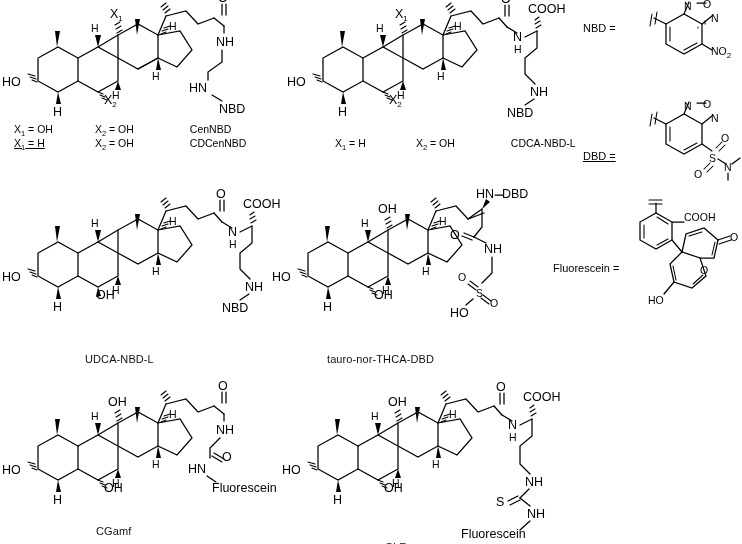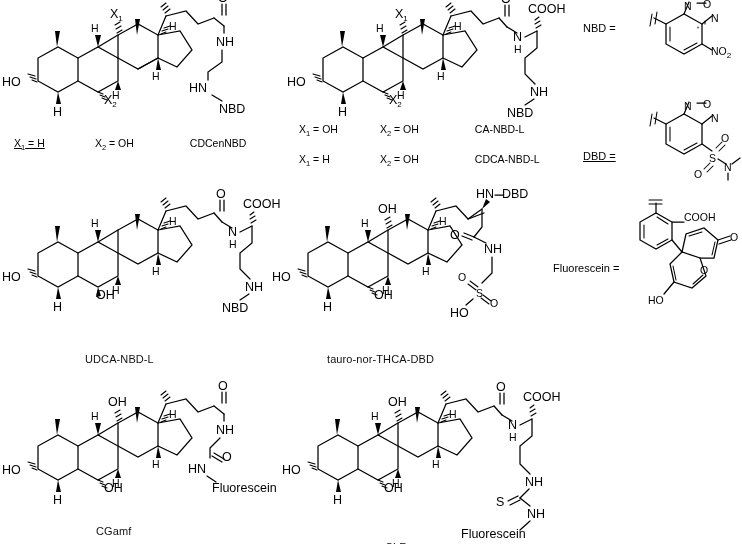--- a/index.html
+++ b/index.html
@@ -99,20 +99,25 @@
 
   <line class="bond" x1="224" y1="26" x2="224" y2="33"></line>
   <text class="at" x="216" y="46">NH</text>
 
   <path class="bond" d="M222 50 L222 62 L208 72 L208 80"></path>
   <text class="at" x="189" y="92">HN</text>
   <line class="bond" x1="212" y1="95" x2="222" y2="101"></line>
   <text class="at" x="219" y="113">NBD</text>
 </svg>
 
+<div class="legend-row" style="left:14px;top:123px;">
+  <span class="col" style="width:78px;">X<sub style="font-size:7.5px;">1</sub> = OH</span>
+  <span class="col" style="width:92px;">X<sub style="font-size:7.5px;">2</sub> = OH</span>
+  <span class="col">CenNBD</span>
+</div>
 <div class="legend-row" style="left:14px;top:137px;">
   <span class="col" style="width:78px;text-decoration:underline;">X<sub style="font-size:7.5px;">1</sub> = H</span>
   <span class="col" style="width:92px;">X<sub style="font-size:7.5px;">2</sub> = OH</span>
   <span class="col">CDCenNBD</span>
 </div>
 
 <svg style="left:285px;top:0px;" width="262" height="118" viewBox="0 0 262 118">
   <g class="bond">
     <path d="M38 81 L38 58 L58 47 L78 58 L78 81 L58 92 Z"></path>
     <path d="M78 58 L98 47 L118 58 L118 81 L98 92 L78 81"></path>
@@ -178,28 +183,23 @@
     <line x1="250" y1="20" x2="254" y2="17"></line>
   </g>
   <text class="at" x="243" y="13">COOH</text>
 
   <path class="bond" d="M252 31 L252 48 L240 58 L240 74 L250 84"></path>
   <text class="at" x="245" y="96">NH</text>
   <line class="bond" x1="249" y1="99" x2="240" y2="105"></line>
   <text class="at" x="222" y="117">NBD</text>
 </svg>
 
-<div class="legend-row" style="left:299px;top:123px;">
-  <span class="col" style="width:78px;">X<sub style="font-size:7.5px;">1</sub> = OH</span>
+<div class="legend-row" style="left:299px;top:137px;">
+  <span class="col" style="width:78px;margin-left:36px;">X<sub style="font-size:7.5px;">1</sub> = H</span>
   <span class="col" style="width:92px;">X<sub style="font-size:7.5px;">2</sub> = OH</span>
-  <span class="col">CA-NBD-L</span>
-</div>
-<div class="legend-row" style="left:299px;top:137px;">
-  <span class="col" style="width:78px;">X<sub style="font-size:7.5px;">1</sub> = H</span>
-  <span class="col" style="width:92px;margin-top:16px;">X<sub style="font-size:7.5px;">2</sub> = OH</span>
   <span class="col">CDCA-NBD-L</span>
 </div>
 
 <div class="eqname" style="left:583px;top:22px;text-align:right;">NBD =</div>
 <svg style="left:648px;top:0px;" width="94" height="72" viewBox="0 0 94 72">
 
   <g class="bond">
     <path d="M18 24 L18 44 L36 54 L54 44 L54 24 L36 14 Z"></path>
   </g>
   <line class="bond-t" x1="22" y1="27" x2="22" y2="41"></line>

